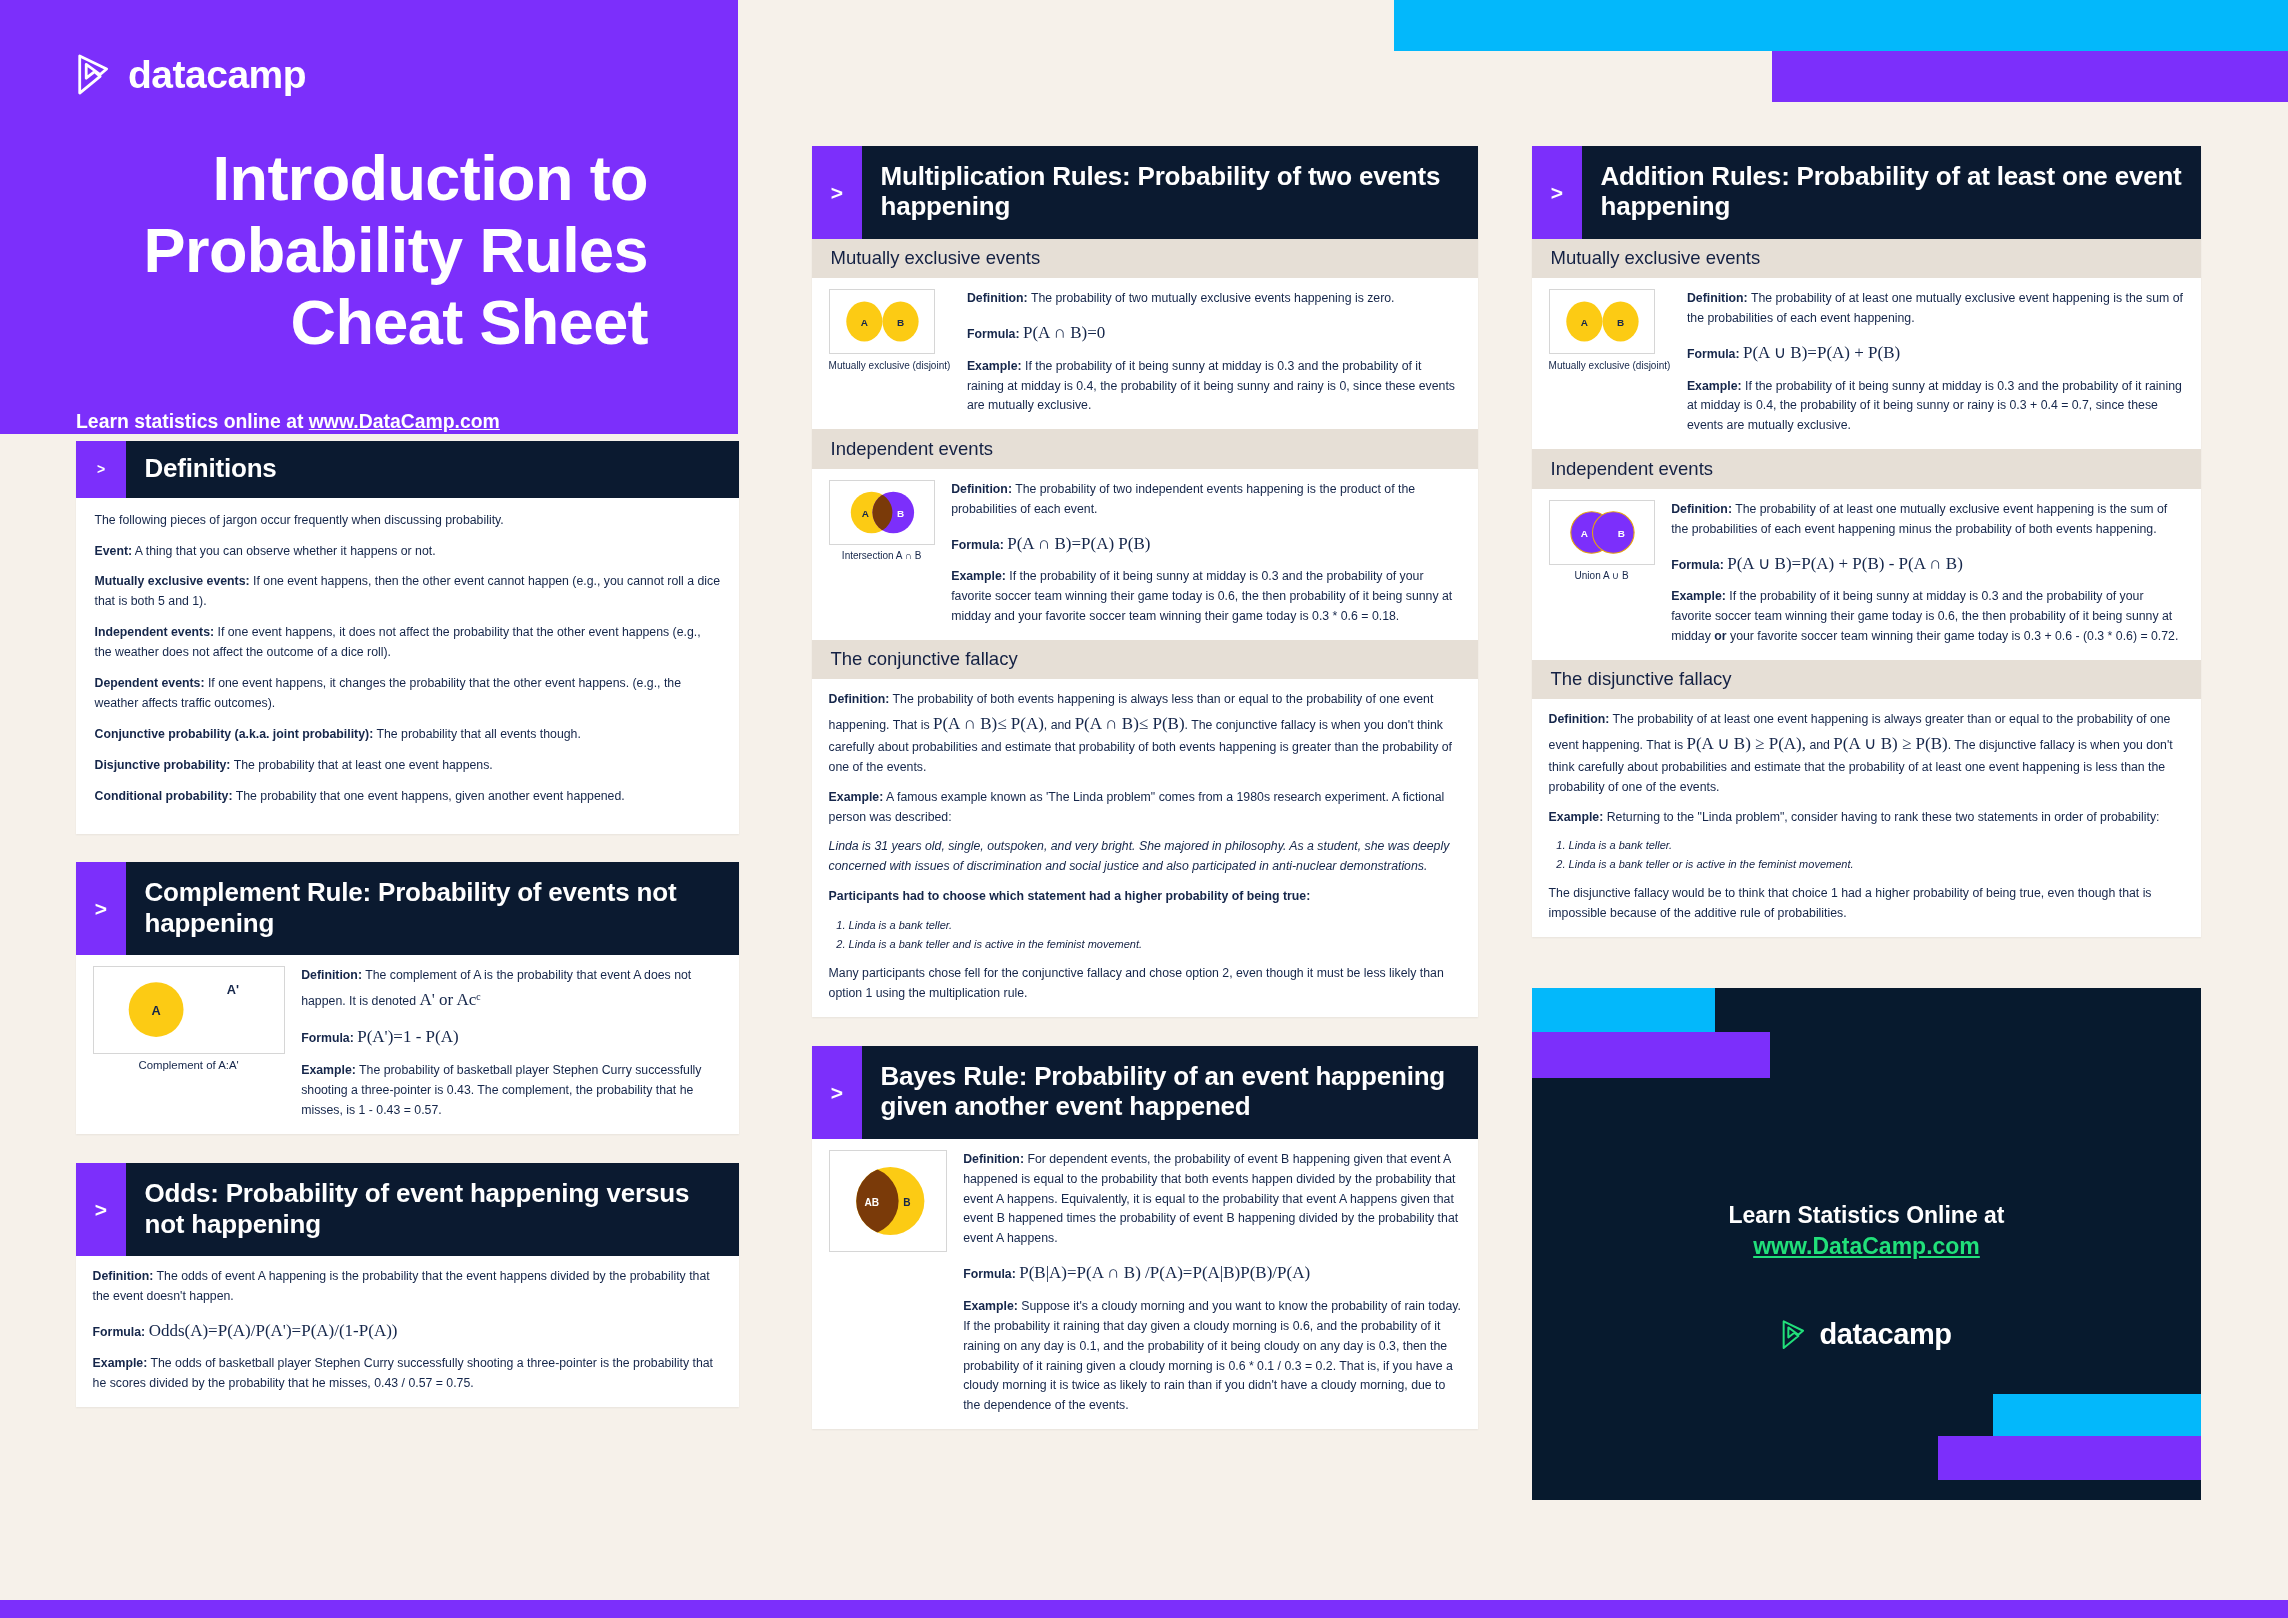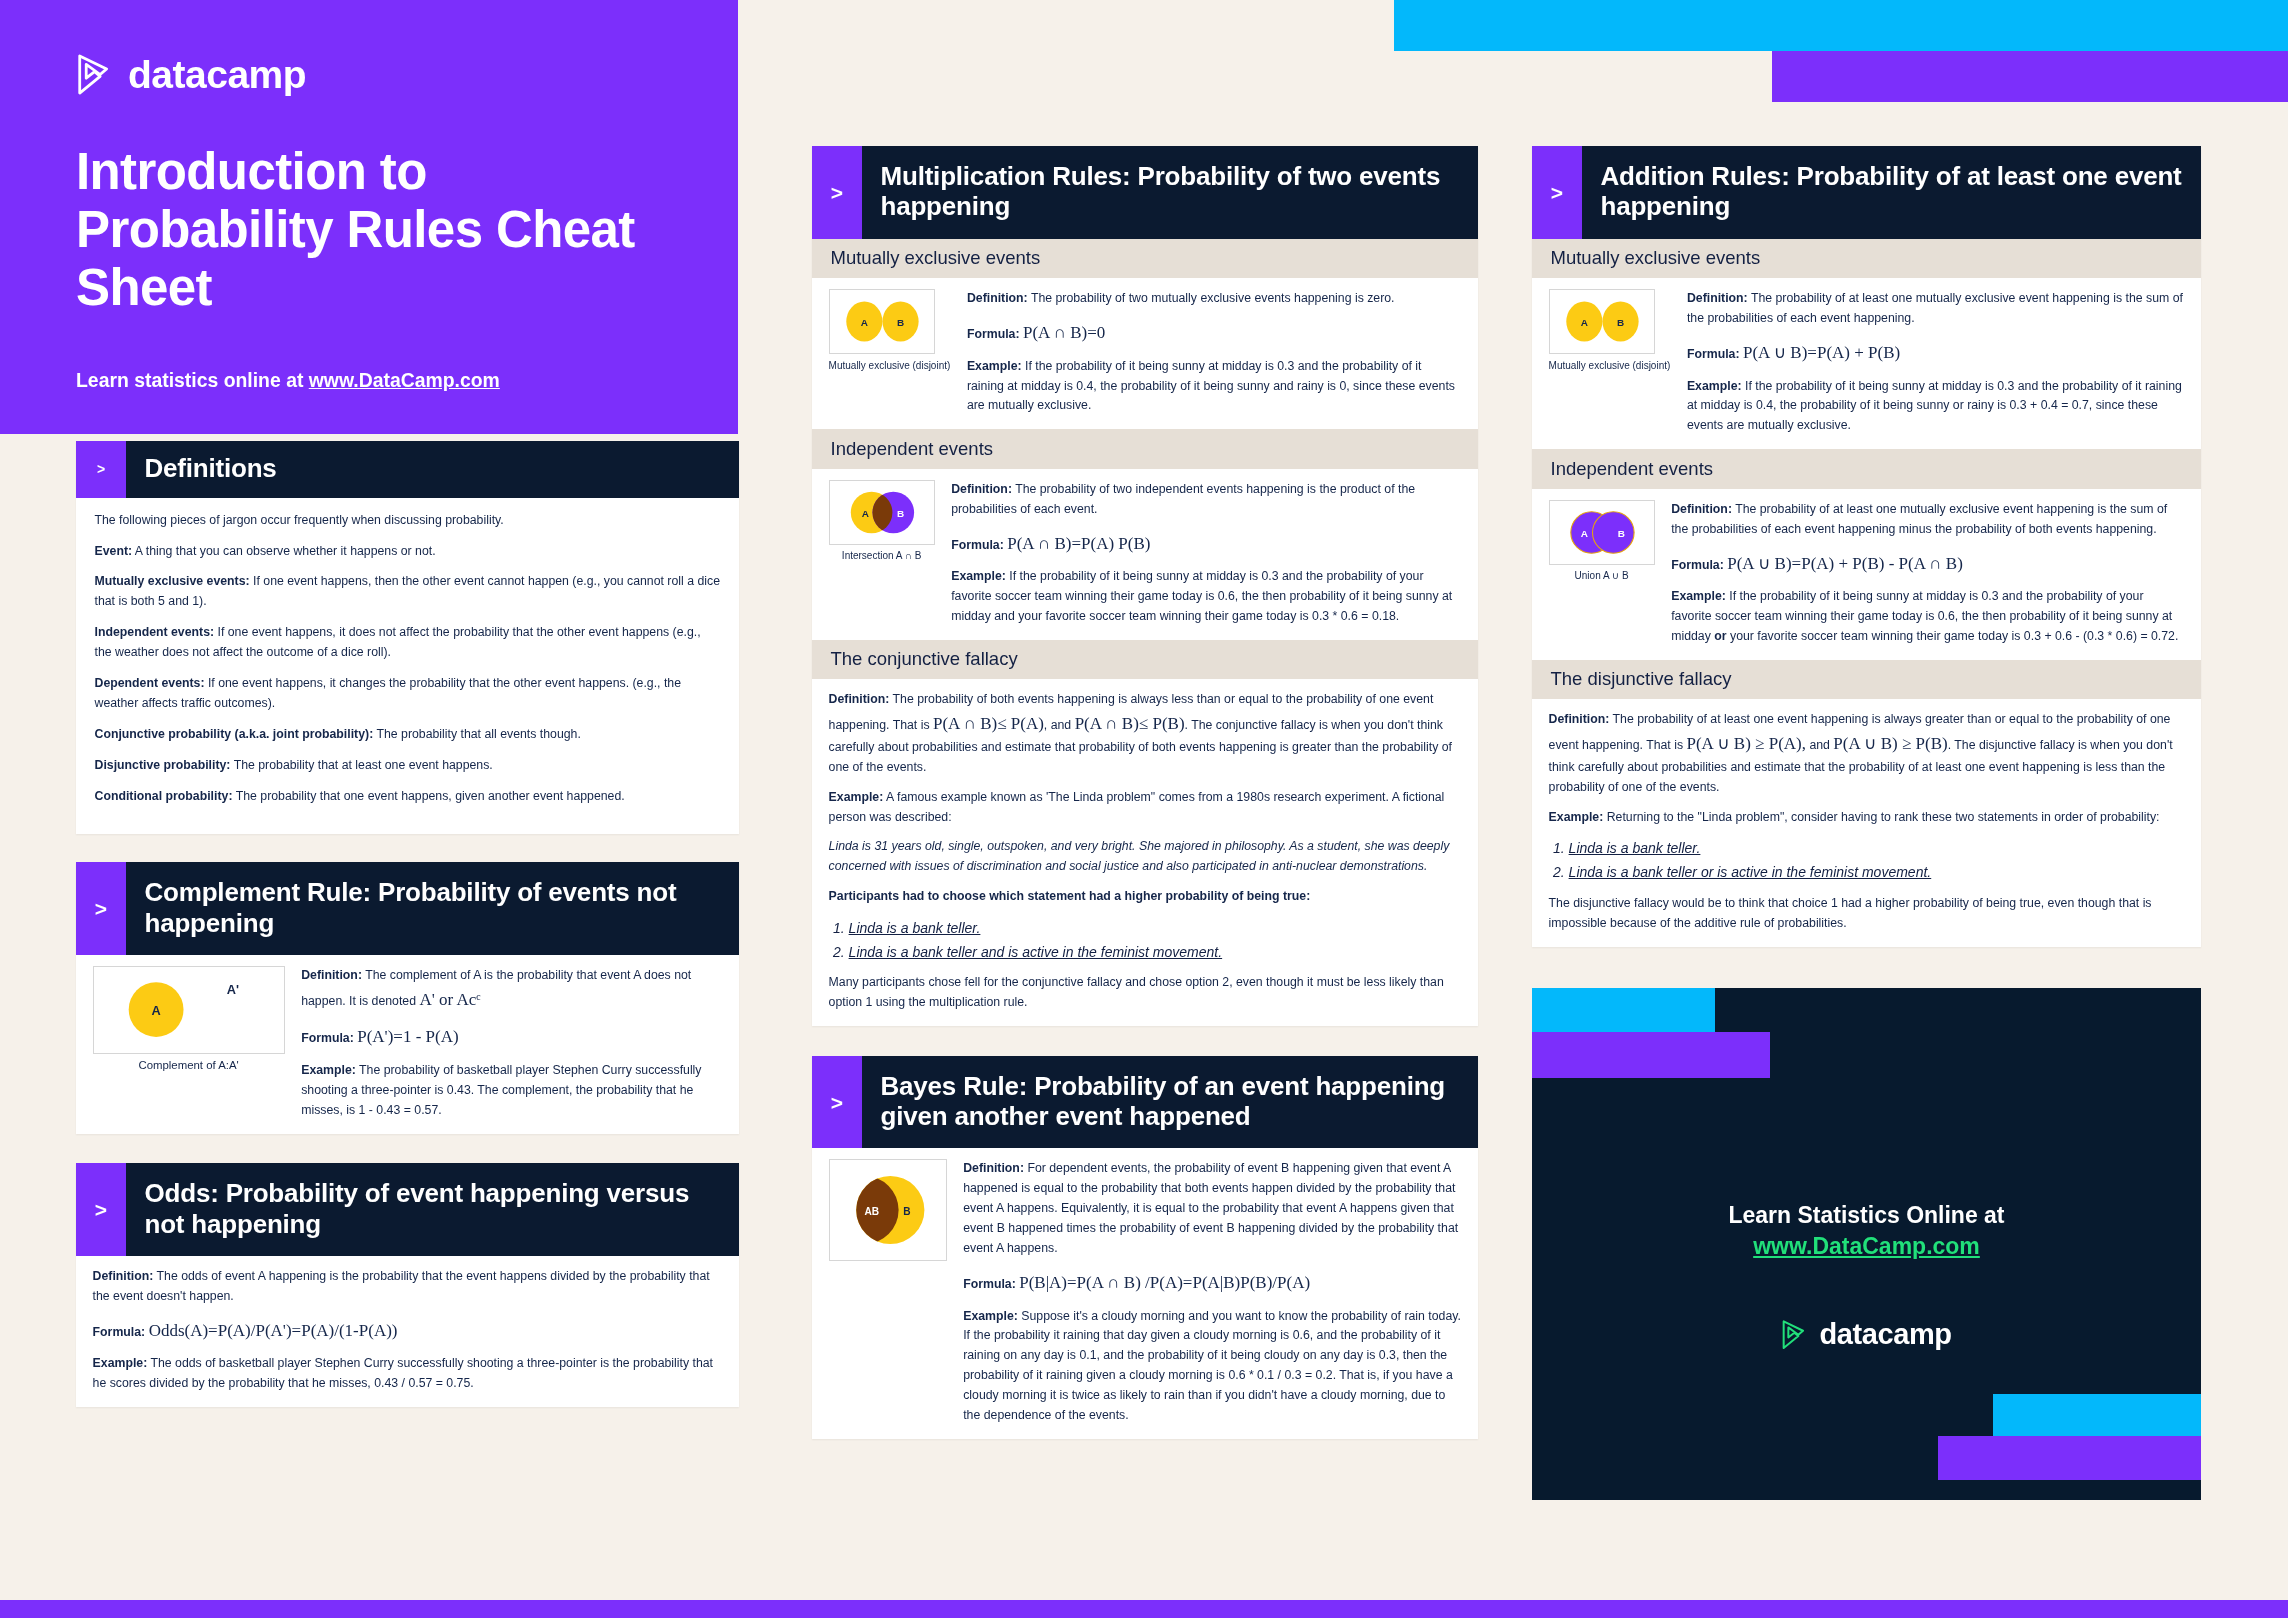--- a/index.html
+++ b/index.html
@@ -24,22 +24,22 @@
   #hero {
     position: absolute; left: 0; top: 0; width: 738px; height: 434px;
     background: #7c2ffb; color: #ffffff; padding: 54px 0 0 76px;
   }
   #hero-logo { display: flex; align-items: center; gap: 13px; margin-bottom: 48px; }
   #hero-logo .logo-mark { width: 39px; height: 41px; }
   #hero-logo .logo-word {
     font-size: 39px; font-weight: 700; letter-spacing: -0.5px; line-height: 1;
   }
   #hero-title {
-    font-size: 51px; font-weight: 700; line-height: 1.14; letter-spacing: -0.6px;
-    margin-bottom: 52px; max-width: 572px;
+    font-size: 63px; font-weight: 700; line-height: 1.14; letter-spacing: -0.6px;
+    margin-bottom: 52px; max-width: 572px; text-align: right;
   }
   #hero-sub { font-size: 19.4px; font-weight: 700; }
   #hero-sub a { color: #ffffff; text-decoration: underline; }
 
   
   .card { background: #ffffff; box-shadow: 0 0.9px 1.8px rgba(0,0,0,.06); }
 
   .card-header {
     display: flex; align-items: stretch; background: #0b1a30; color: #ffffff;
   }
@@ -62,21 +62,21 @@
 
   .card-body { padding: 13px 18.5px 16.6px 18.5px; }
   .card-body.tight { padding: 11px 16.6px 13px 16.6px; }
 
   p.txt { font-size: 12.3px; line-height: 1.62; margin-bottom: 10px; color: #15264a; }
   p.txt:last-child { margin-bottom: 0; }
   p.txt b { font-weight: 700; }
   p.txt i, .italic { font-style: italic; }
   .fml { font-family: Liberation Serif, serif; font-size: 17px; }
 
-  ol.numlist { margin: 0 0 10px 20px; font-size: 14px; line-height: 1.62; font-style: italic; text-decoration: underline; }
+  ol.numlist { margin: 0 0 10px 20px; font-size: 11px; line-height: 1.62; font-style: italic; }
   ol.numlist li { margin-bottom: 0.9px; }
 
   
   .row { display: flex; gap: 16.6px; }
   .diagram-col { flex: 0 0 auto; }
   .diagram-box {
     border: 0.9px solid #d6d6d6; background: #ffffff;
     display: flex; align-items: center; justify-content: center;
   }
   .diagram-cap {

